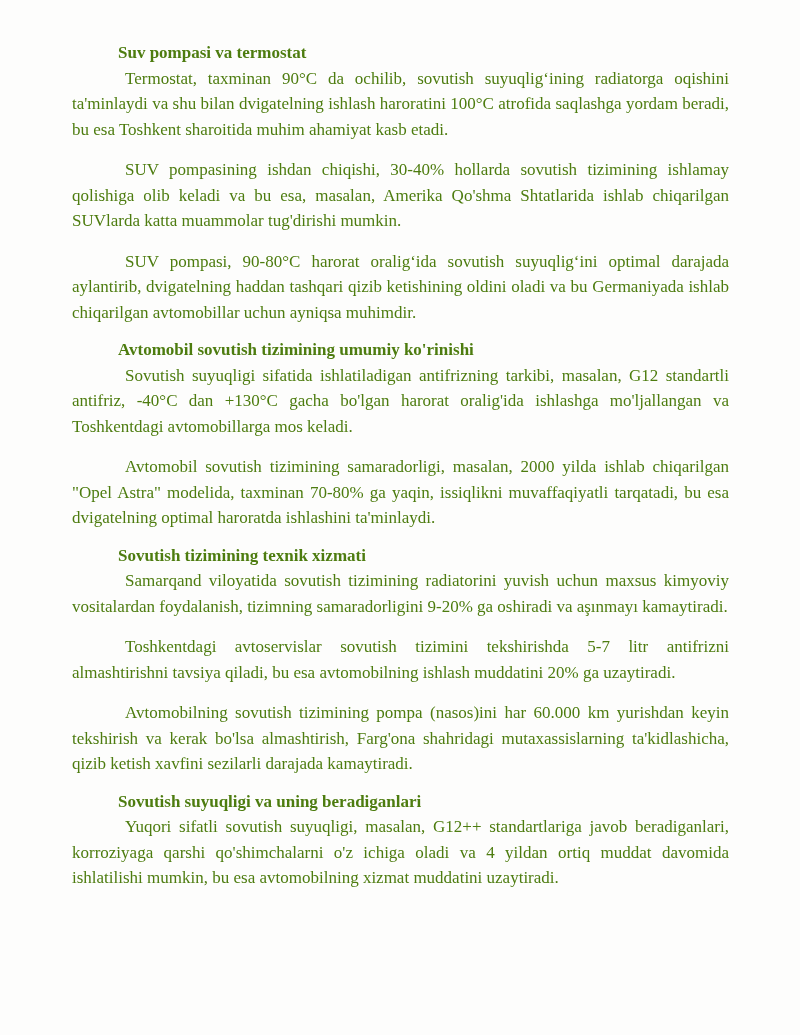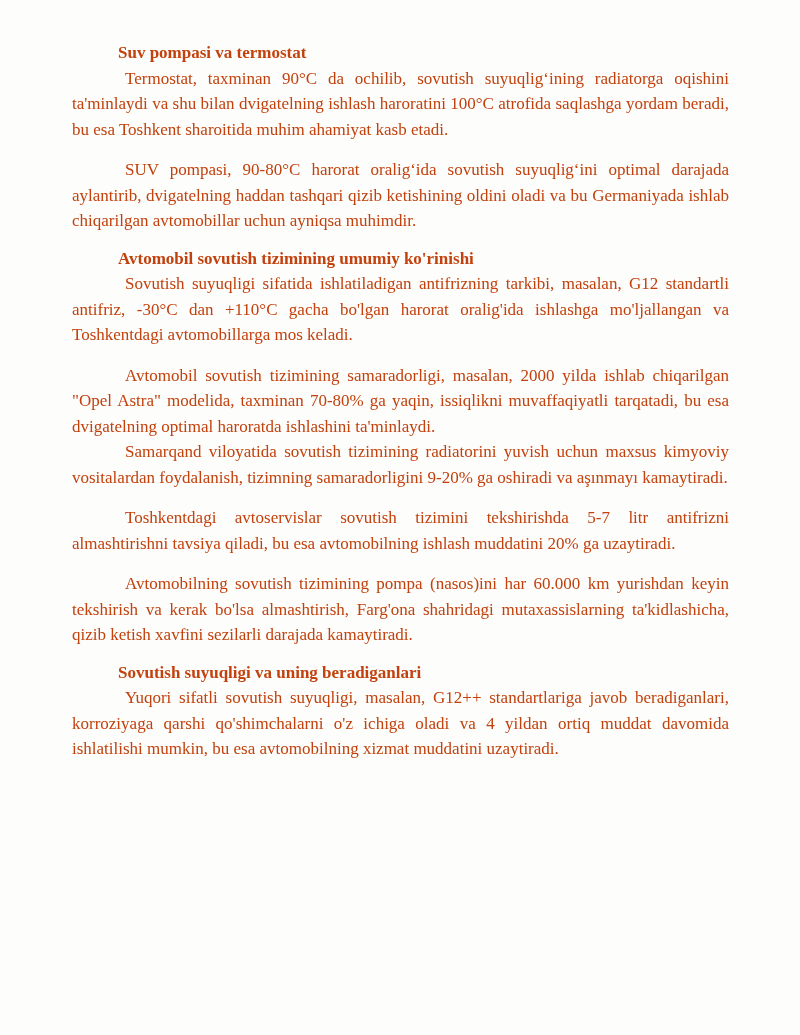--- a/index.html
+++ b/index.html
@@ -10,21 +10,21 @@
   .page {
     width: 800px;
     height: 1035px;
     margin: 0 auto;
     background: #fdfdfc;
     box-sizing: border-box;
     padding: 40px 71px 20px 72px;
     font-family: "Liberation Serif", "DejaVu Serif", serif;
     font-size: 17px;
     line-height: 25.5px;
-    color: #c2410c;
+    color: #4d7c0f;
     overflow: hidden;
   }
   .doc-section { margin: 0; }
   .heading {
     font-size: 17px;
     font-weight: bold;
     margin: 0;
     padding-left: 46px;
     line-height: 25.5px;
   }
@@ -41,30 +41,32 @@
   }
 </style>
 </head>
 <body>
 
 <div class="page">
 
   <div class="doc-section">
     <h2 class="heading">Suv pompasi va termostat</h2>
     <p class="para">Termostat, taxminan 90°C da ochilib, sovutish suyuqligʻining radiatorga oqishini ta'minlaydi va shu bilan dvigatelning ishlash haroratini 100°C atrofida saqlashga yordam beradi, bu esa Toshkent sharoitida muhim ahamiyat kasb etadi.</p>
+    <p class="para">SUV pompasining ishdan chiqishi, 30-40% hollarda sovutish tizimining ishlamay qolishiga olib keladi va bu esa, masalan, Amerika Qo'shma Shtatlarida ishlab chiqarilgan SUVlarda katta muammolar tug'dirishi mumkin.</p>
     <p class="para">SUV pompasi, 90-80°C harorat oraligʻida sovutish suyuqligʻini optimal darajada aylantirib, dvigatelning haddan tashqari qizib ketishining oldini oladi va bu Germaniyada ishlab chiqarilgan avtomobillar uchun ayniqsa muhimdir.</p>
   </div>
 
   <div class="doc-section">
     <h2 class="heading">Avtomobil sovutish tizimining umumiy ko'rinishi</h2>
-    <p class="para">Sovutish suyuqligi sifatida ishlatiladigan antifrizning tarkibi,  masalan, G12 standartli antifriz,  -30°C dan +110°C gacha bo'lgan harorat oralig'ida ishlashga mo'ljallangan va Toshkentdagi avtomobillarga mos keladi.</p>
+    <p class="para">Sovutish suyuqligi sifatida ishlatiladigan antifrizning tarkibi,  masalan, G12 standartli antifriz,  -40°C dan +130°C gacha bo'lgan harorat oralig'ida ishlashga mo'ljallangan va Toshkentdagi avtomobillarga mos keladi.</p>
     <p class="para">Avtomobil sovutish tizimining samaradorligi,  masalan, 2000 yilda ishlab chiqarilgan "Opel Astra" modelida,  taxminan 70-80% ga yaqin,  issiqlikni muvaffaqiyatli tarqatadi, bu esa dvigatelning optimal haroratda ishlashini ta'minlaydi.</p>
   </div>
 
   <div class="doc-section">
+    <h2 class="heading">Sovutish tizimining texnik xizmati</h2>
     <p class="para">Samarqand viloyatida sovutish tizimining radiatorini yuvish uchun maxsus kimyoviy vositalardan foydalanish, tizimning samaradorligini 9-20% ga oshiradi va aşınmayı kamaytiradi.</p>
     <p class="para">Toshkentdagi avtoservislar sovutish tizimini tekshirishda 5-7 litr antifrizni almashtirishni tavsiya qiladi, bu esa avtomobilning ishlash muddatini 20% ga uzaytiradi.</p>
     <p class="para">Avtomobilning sovutish tizimining pompa (nasos)ini har 60.000 km yurishdan keyin tekshirish va kerak bo'lsa almashtirish,  Farg'ona shahridagi mutaxassislarning ta'kidlashicha, qizib ketish xavfini sezilarli darajada kamaytiradi.</p>
   </div>
 
   <div class="doc-section">
     <h2 class="heading">Sovutish suyuqligi va uning beradiganlari</h2>
     <p class="para">Yuqori sifatli sovutish suyuqligi, masalan, G12++ standartlariga javob beradiganlari, korroziyaga qarshi qo'shimchalarni o'z ichiga oladi va 4 yildan ortiq muddat davomida ishlatilishi mumkin, bu esa avtomobilning xizmat muddatini uzaytiradi.</p>
   </div>
 

